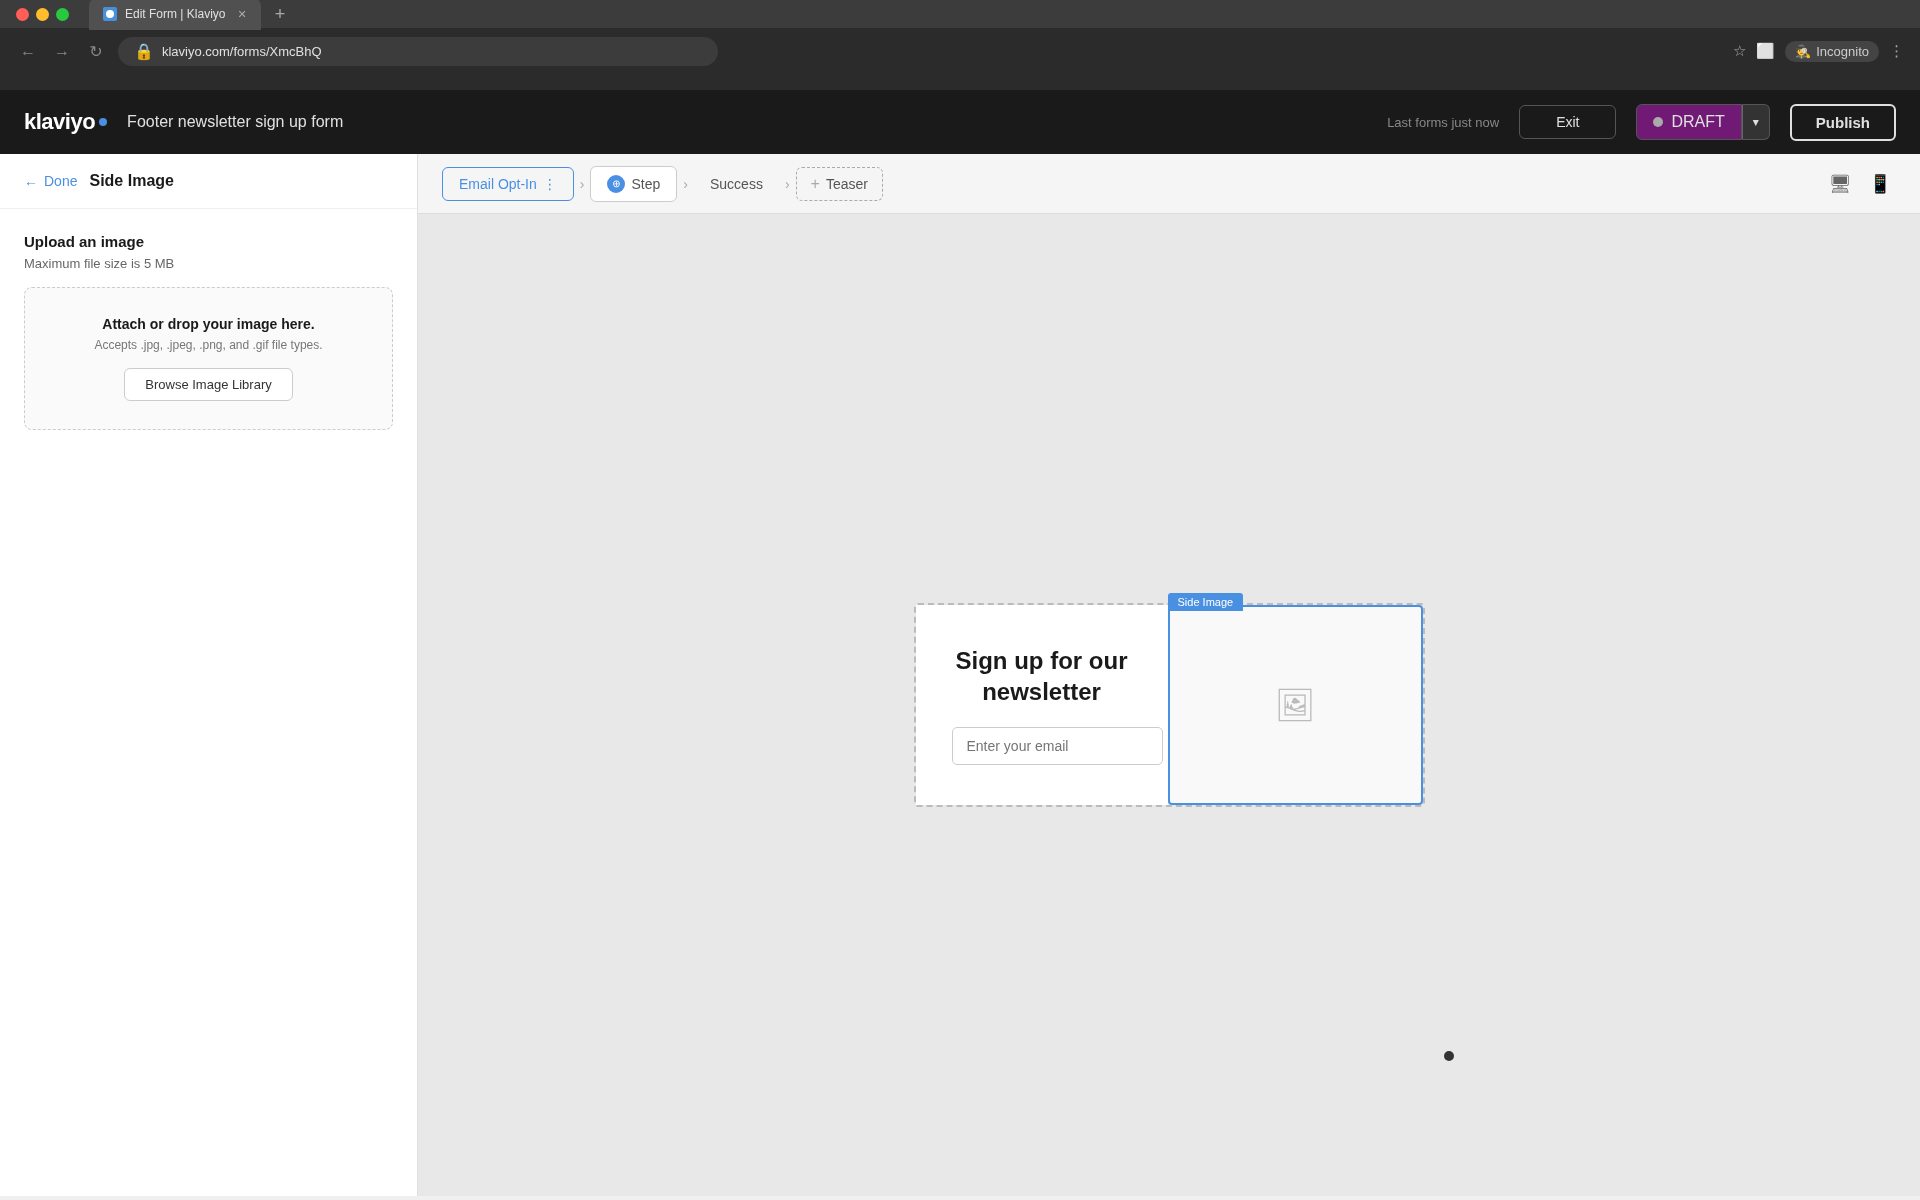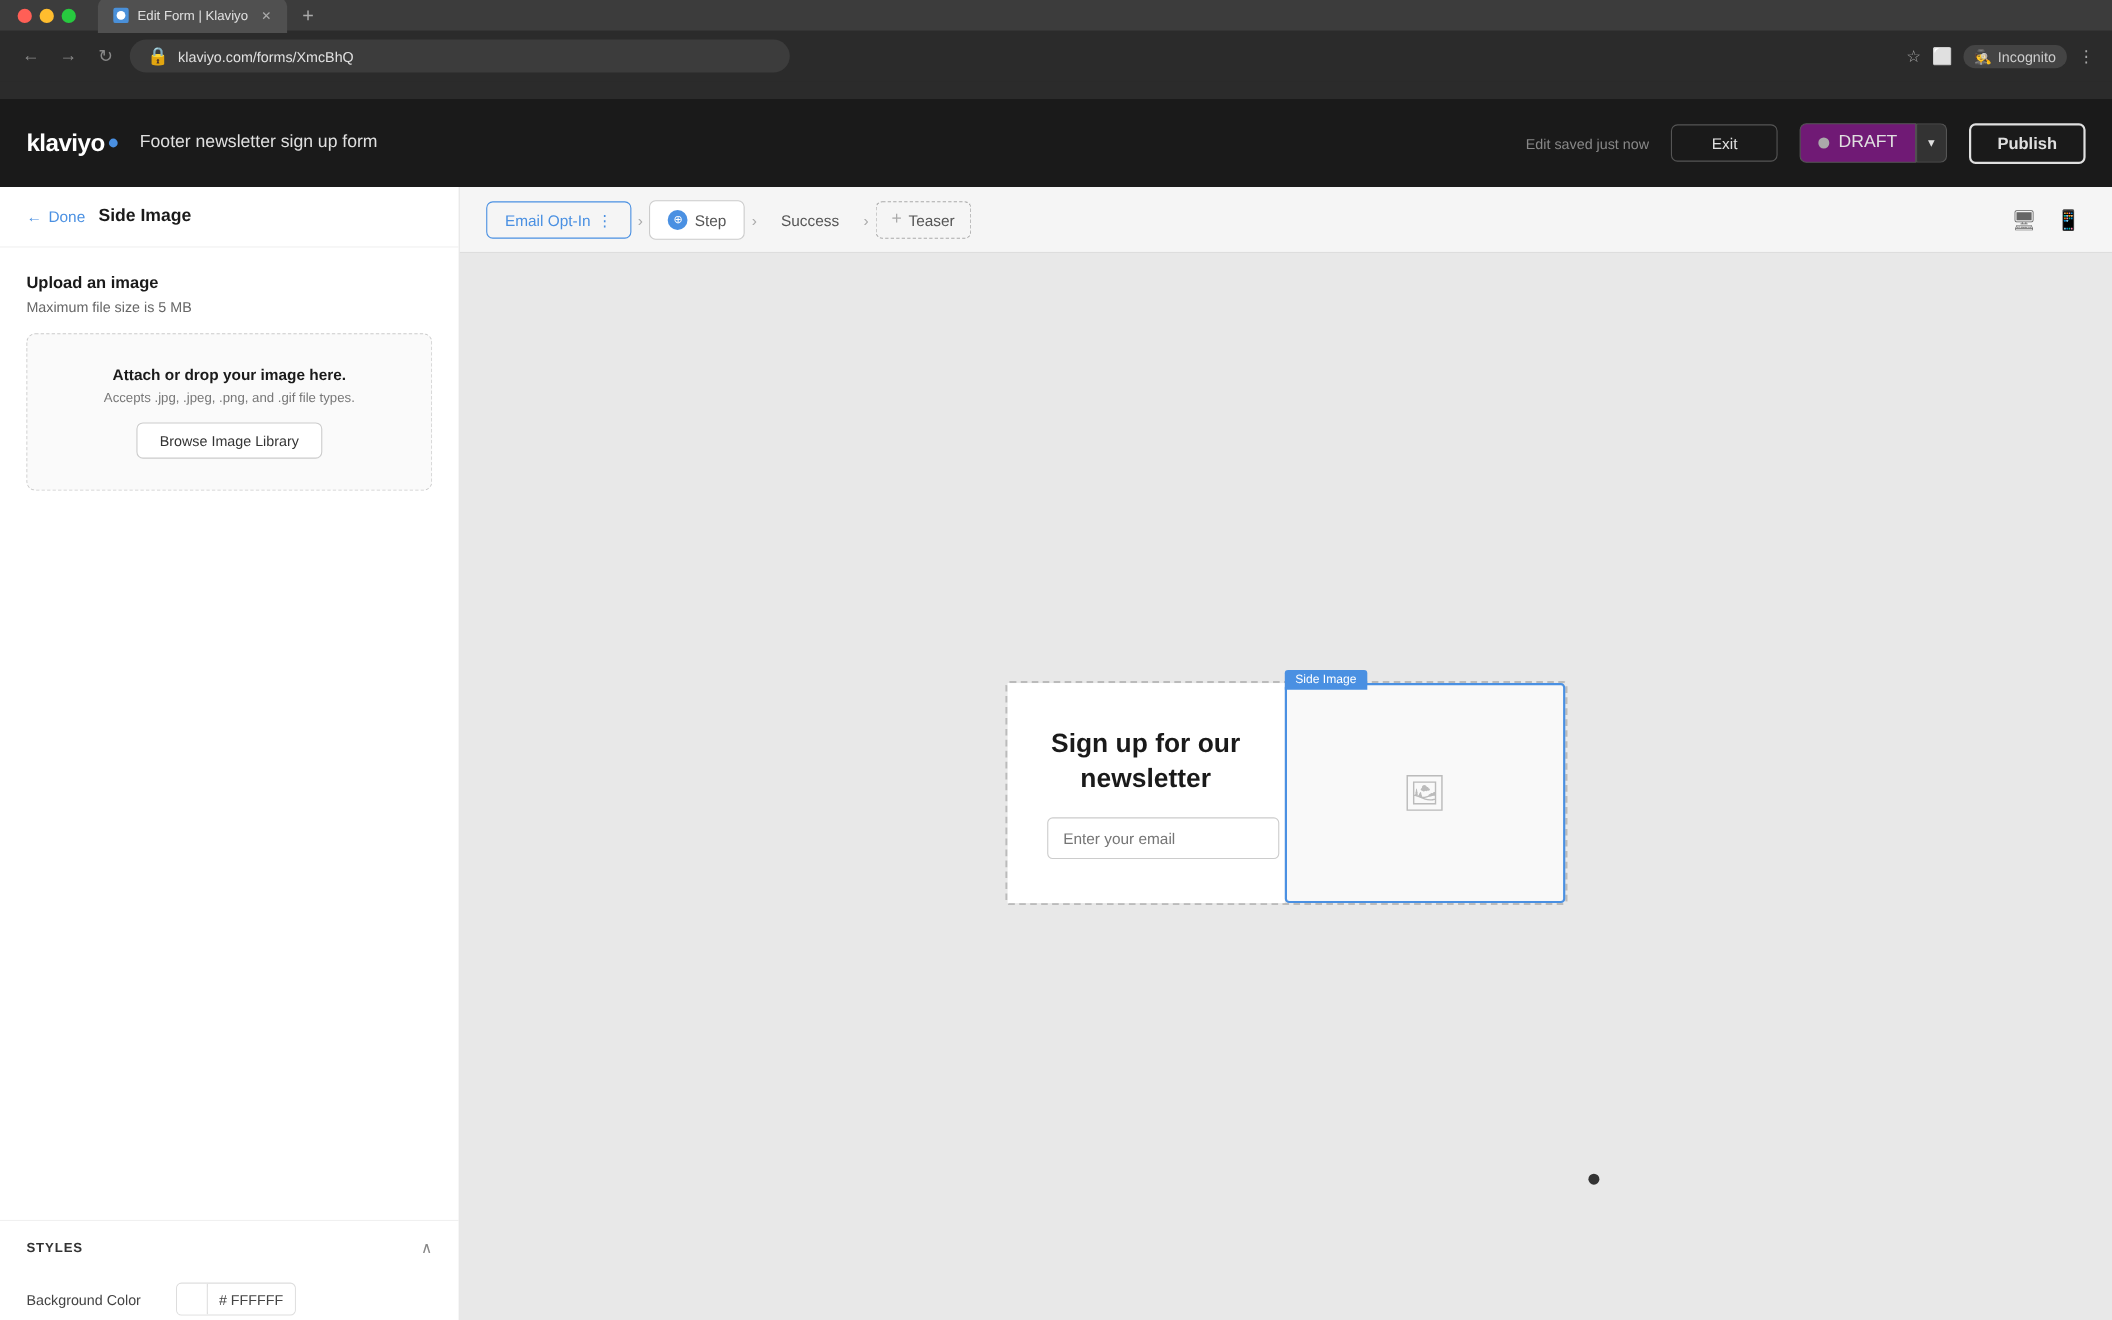--- a/index.html
+++ b/index.html
@@ -116,21 +116,21 @@
       color: #ccc;
       font-size: 13px;
       background: #444;
       border-radius: 12px;
       padding: 3px 10px;
     }
 
     
     .app-header {
       background: #1a1a1a;
-      height: 80px;
+      height: 64px;
       display: flex;
       align-items: center;
       padding: 0 24px;
       gap: 20px;
     }
     .klaviyo-logo {
       color: white;
       font-size: 22px;
       font-weight: 700;
       letter-spacing: -0.5px;
@@ -571,21 +571,21 @@
   </div>
 </div>
 
 <div class="app-header">
   <div class="klaviyo-logo">
     <span>klaviyo</span>
     <div class="logo-dot"></div>
   </div>
   <span class="form-title">Footer newsletter sign up form</span>
   <div class="header-spacer"></div>
-  <span class="last-saved">Edit saved just now</span>
+  <span class="last-saved">Last forms just now</span>
   <button class="exit-btn">Exit</button>
   <div class="draft-group">
     <button class="draft-btn">
       <div class="draft-indicator"></div>
       <span>DRAFT</span>
     </button>
     <button class="draft-dropdown">
       <span>▾</span>
     </button>
   </div>
@@ -606,33 +606,20 @@
     <div class="sidebar-content">
       <div class="upload-title">Upload an image</div>
       <div class="upload-subtitle">Maximum file size is 5 MB</div>
       <div class="upload-dropzone">
         <div class="dropzone-title">Attach or drop your image here.</div>
         <div class="dropzone-subtitle">Accepts .jpg, .jpeg, .png, and .gif file types.</div>
         <button class="browse-btn">Browse Image Library</button>
       </div>
     </div>
 
-    <div class="styles-section">
-      <div class="styles-header">
-        <span class="styles-label">STYLES</span>
-        <span class="styles-toggle">∧</span>
-      </div>
-      <div class="style-row">
-        <span class="style-label">Background Color</span>
-        <div class="color-input-group">
-          <div class="color-swatch"></div>
-          <span class="color-value"># FFFFFF</span>
-        </div>
-      </div>
-    </div>
   </div>
 
   <div class="canvas-area">
 
     <div class="canvas-toolbar">
       <div class="step-tabs">
 
         <div class="step-tab step-tab-active">
           <span>Email Opt-In</span>
           <span>⋮</span>

